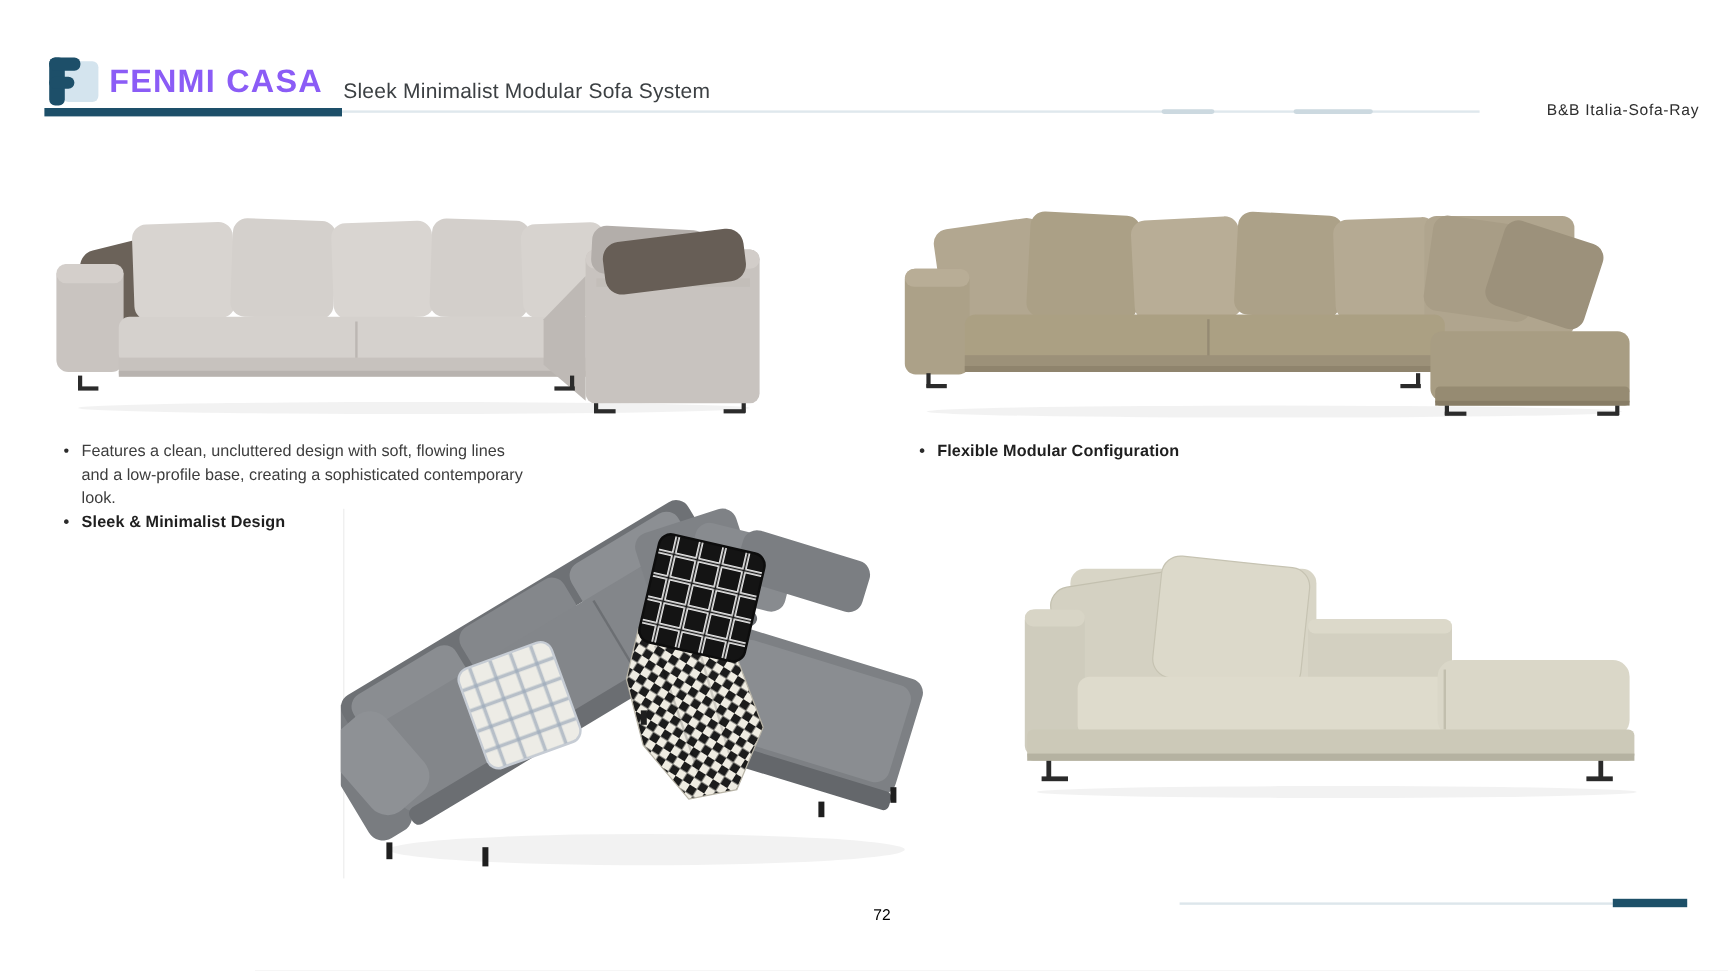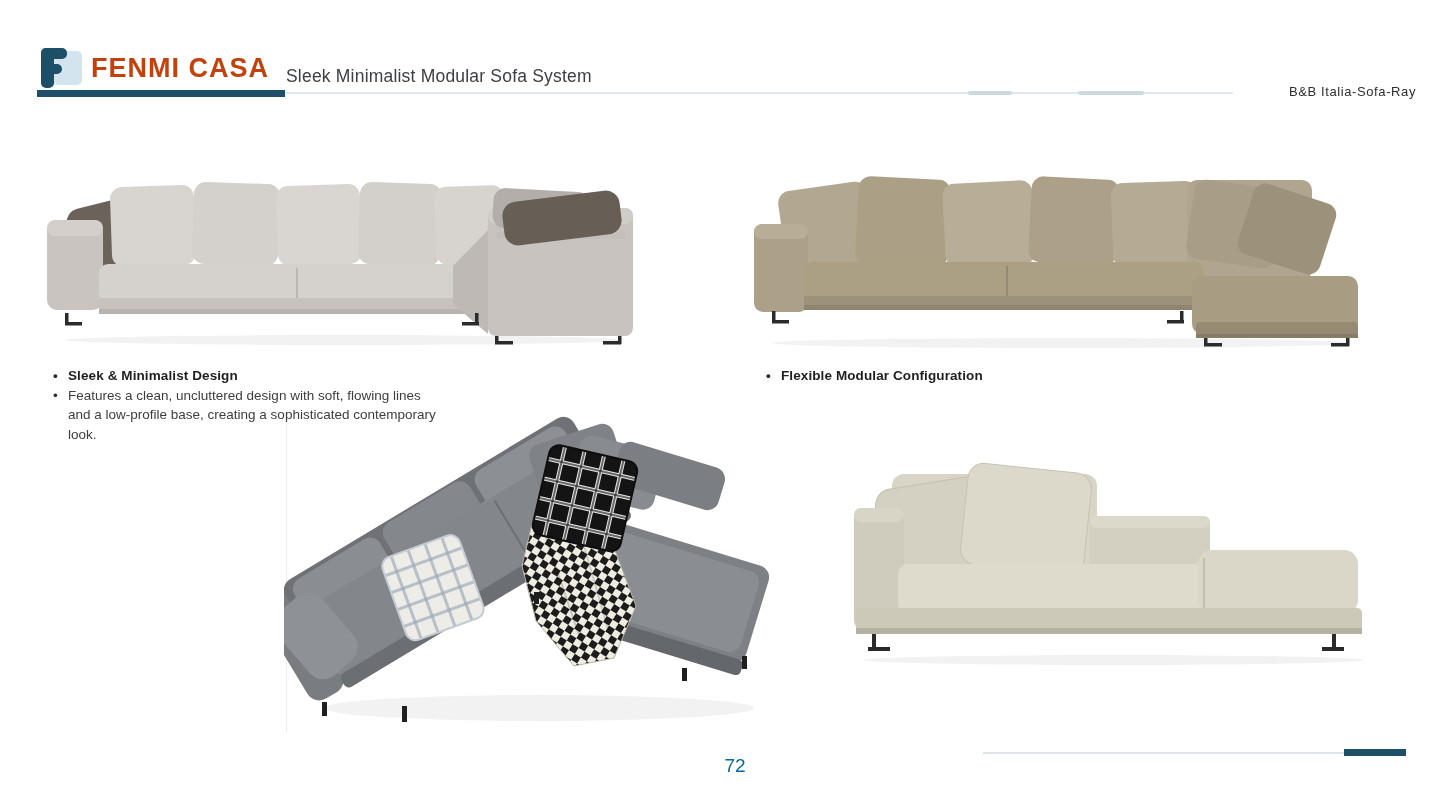--- a/index.html
+++ b/index.html
@@ -17,21 +17,21 @@
   .logo-wrap { position: absolute; left: 37px; top: 46px; display: flex; align-items: center; }
   .logo-icon { width: 46px; height: 44px; position: relative; }
   .logo-icon .lightsq {
     position: absolute; left: 15px; top: 5px; width: 30px; height: 34px;
     background: #d4e4ee; border-radius: 5px;
   }
   .logo-icon svg { position: absolute; left: 0; top: 0; }
   .brand-text {
     margin-left: 8px;
     font-size: 27px; font-weight: 700; letter-spacing: 1px;
-    color: #c2410c; white-space: nowrap;
+    color: #8b5cf6; white-space: nowrap;
   }
   .slide-title {
     position: absolute; left: 286px; top: 66px;
     font-size: 17.5px; color: #3c4043; letter-spacing: 0.2px; white-space: nowrap;
   }
   .rule-dark  { position: absolute; left: 37px;  top: 90px; width: 248px; height: 7px; background: #1d4f69; }
   .rule-light { position: absolute; left: 285px; top: 92px; width: 948px; height: 2px; background: #dfe8ed; }
   .rule-smudge-a { position: absolute; left: 968px;  top: 91px; width: 44px; height: 4px; background: #ccd9e0; border-radius: 2px; }
   .rule-smudge-b { position: absolute; left: 1078px; top: 91px; width: 66px; height: 4px; background: #ccd9e0; border-radius: 2px; }
   .product-label {
@@ -53,21 +53,21 @@
   .feature-item { position: relative; padding-left: 16px; }
   .feature-item::before {
     content: "\2022";
     position: absolute; left: 1px; top: 0;
     color: #2b2b2b; font-size: 13.5px;
   }
   .feature-heading { font-weight: 700; color: #1f1f1f; letter-spacing: 0.1px; }
   
   .page-number {
     position: absolute; left: 700px; top: 755px; width: 70px;
-    text-align: center; font-size: 19px; color: #0369a1;
+    text-align: center; font-size: 13px; color: #000000;
   }
   .footer-rule-light { position: absolute; left: 983px;  top: 752px; width: 423px; height: 2px; background: #dde6eb; }
   .footer-rule-dark  { position: absolute; left: 1344px; top: 749px; width: 62px;  height: 7px; background: #1d5068; }
 </style>
 </head>
 <body>
 
 <div class="slide">
 
   <div class="logo-wrap">
@@ -166,22 +166,22 @@
           <rect x="415" y="154" width="17" height="3.5"></rect>
         <rect x="452" y="172" width="3.5" height="8"></rect>
           <rect x="452" y="177" width="18" height="3.5"></rect>
         <rect x="594" y="172" width="3.5" height="8"></rect>
           <rect x="579" y="177" width="18" height="3.5"></rect>
       </g>
     </svg>
   </div>
 
   <div class="features features-left">
+    <div class="feature-item">Features a clean, uncluttered design with soft, flowing lines and a low-profile base, creating a sophisticated contemporary look.</div>
     <div class="feature-item feature-heading">Sleek &amp; Minimalist Design</div>
-    <div class="feature-item">Features a clean, uncluttered design with soft, flowing lines and a low-profile base, creating a sophisticated contemporary look.</div>
   </div>
 
   <div class="features features-right">
     <div class="feature-item feature-heading">Flexible Modular Configuration</div>
   </div>
 
   <div class="v-divider"></div>
 
   <div class="img-box img-sofa-3" role="img" aria-label="Dark gray corner sofa seen from above at an angle, with black plaid pillow, light plaid pillow and checkered throw blanket">
     <svg viewBox="0 0 504 328">

